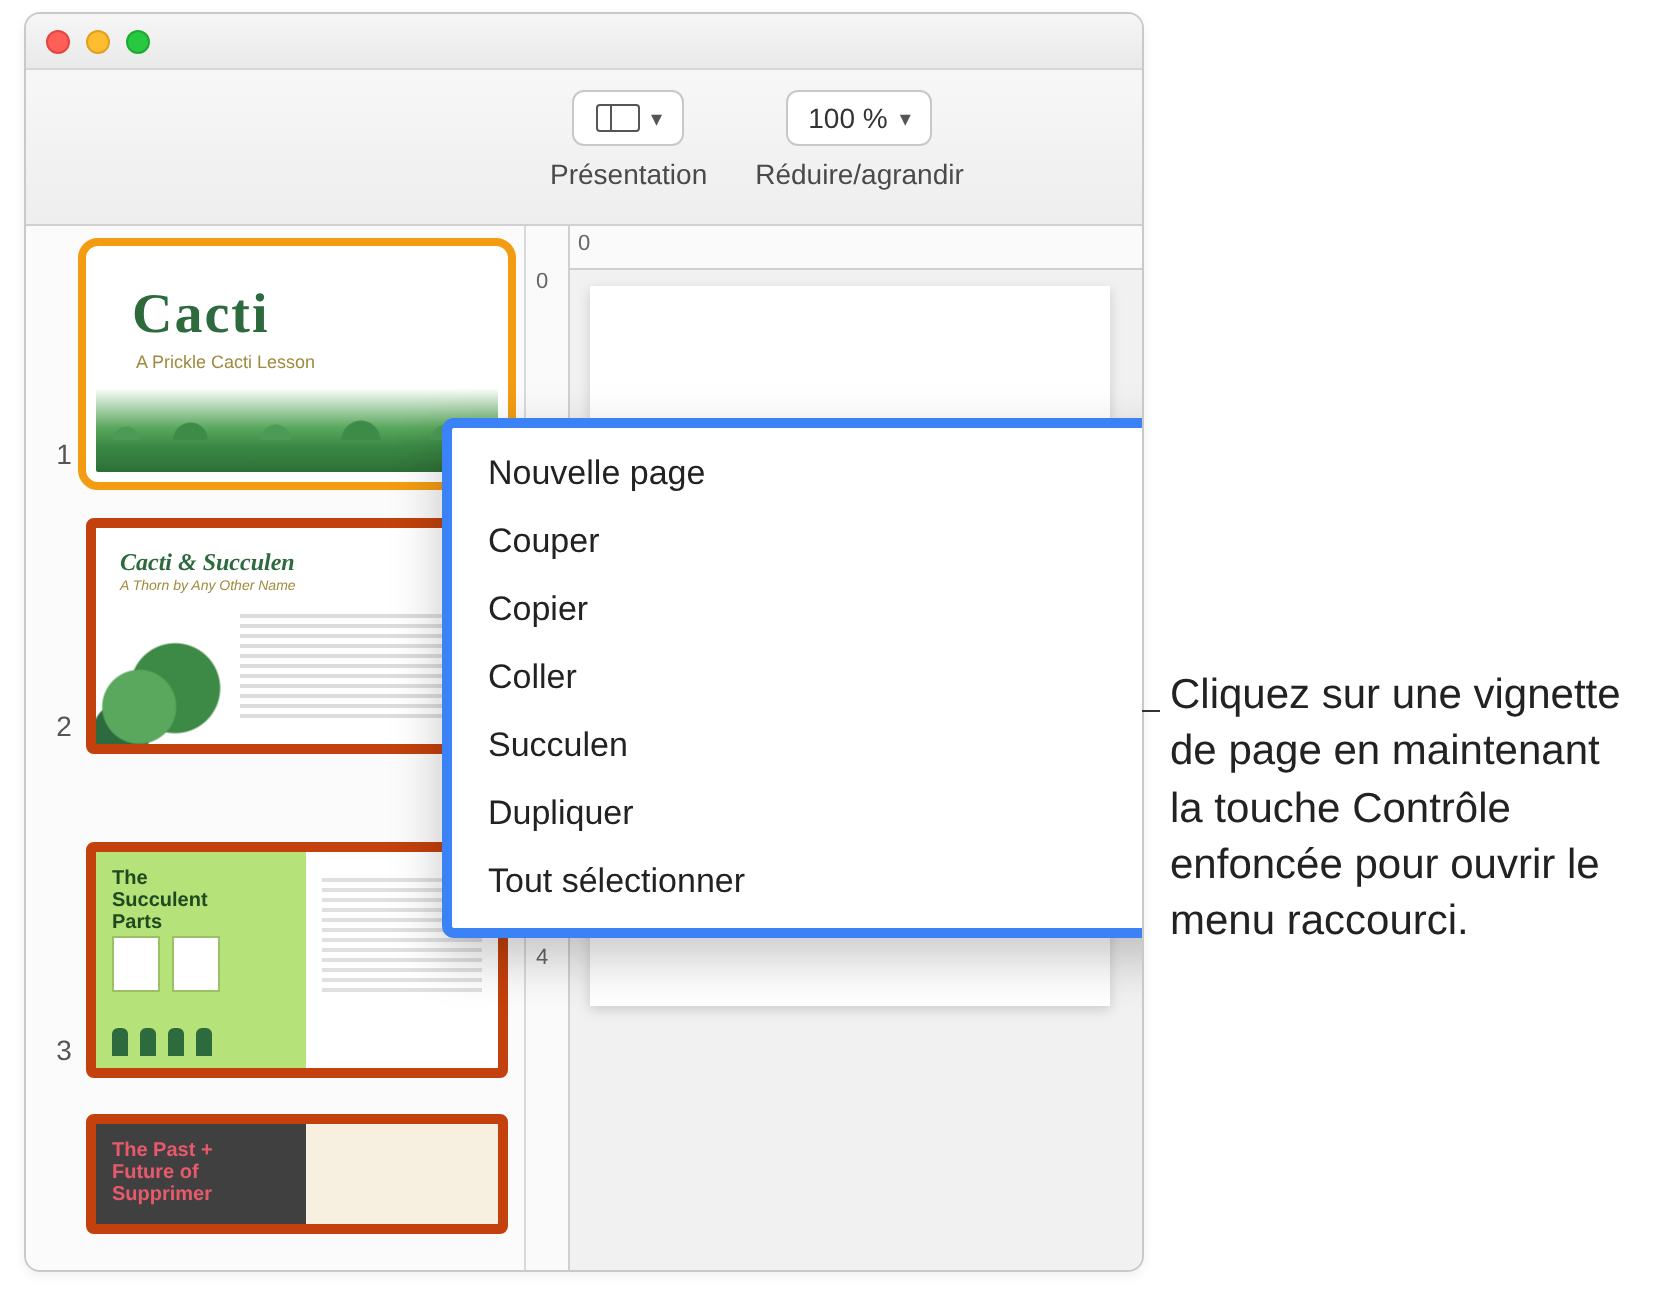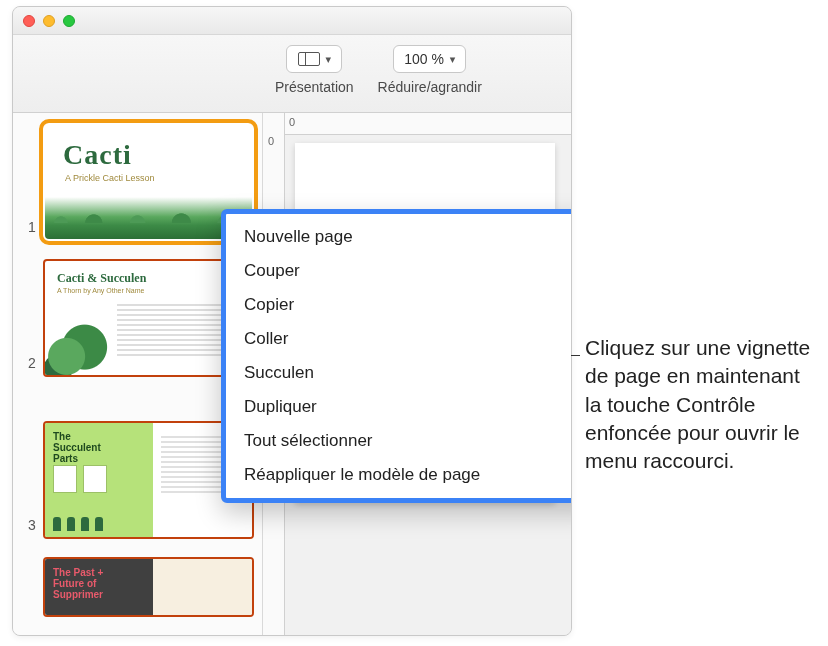--- a/index.html
+++ b/index.html
@@ -123,31 +123,31 @@
 
   
   .thumb-row {
     display:flex; align-items:flex-end; margin-bottom:18px;
   }
   .thumb-num {
     width: 22px; text-align:center; font-size:14px; color:#555;
     padding-bottom: 6px;
   }
   .thumb {
-    flex:1; background:#fff; border:2px solid #c2410c; border-radius:4px;
+    flex:1; background:#fff; border:5px solid #c2410c; border-radius:4px;
     position:relative; overflow:hidden;
   }
   .thumb.selected {
     outline: 4px solid #f39c12;
     outline-offset: 0;
     border-color: transparent;
     border-radius: 6px;
   }
   .thumb-1 { height: 118px; }
-  .thumb-2 { height: 118px; }
+  .thumb-2 { height: 118px; font-style: italic; }
   .thumb-3 { height: 118px; margin-top: 26px; }
   .thumb-4 { height: 60px; }
 
   
   .t1-title {
     position:absolute; top:14px; left:18px;
     font-family: Georgia, serif; font-weight:bold; font-size:28px;
     color:#2d6a3e;
     letter-spacing:1px;
   }
@@ -394,19 +394,18 @@
   </div>
 
   <div class="context-menu">
     <div class="menu-item">Nouvelle page</div>
     <div class="menu-item">Couper</div>
     <div class="menu-item">Copier</div>
     <div class="menu-item">Coller</div>
     <div class="menu-item">Succulen</div>
     <div class="menu-item">Dupliquer</div>
     <div class="menu-item">Tout sélectionner</div>
-    <div class="menu-item">Réappliquer le modèle de page</div>
   </div>
 
 </div>
 
 <div class="callout-line"></div>
 <div class="callout-text">Cliquez sur une vignette de page en maintenant la touche Contrôle enfoncée pour ouvrir le menu raccourci.</div>
 
 </body></html>

